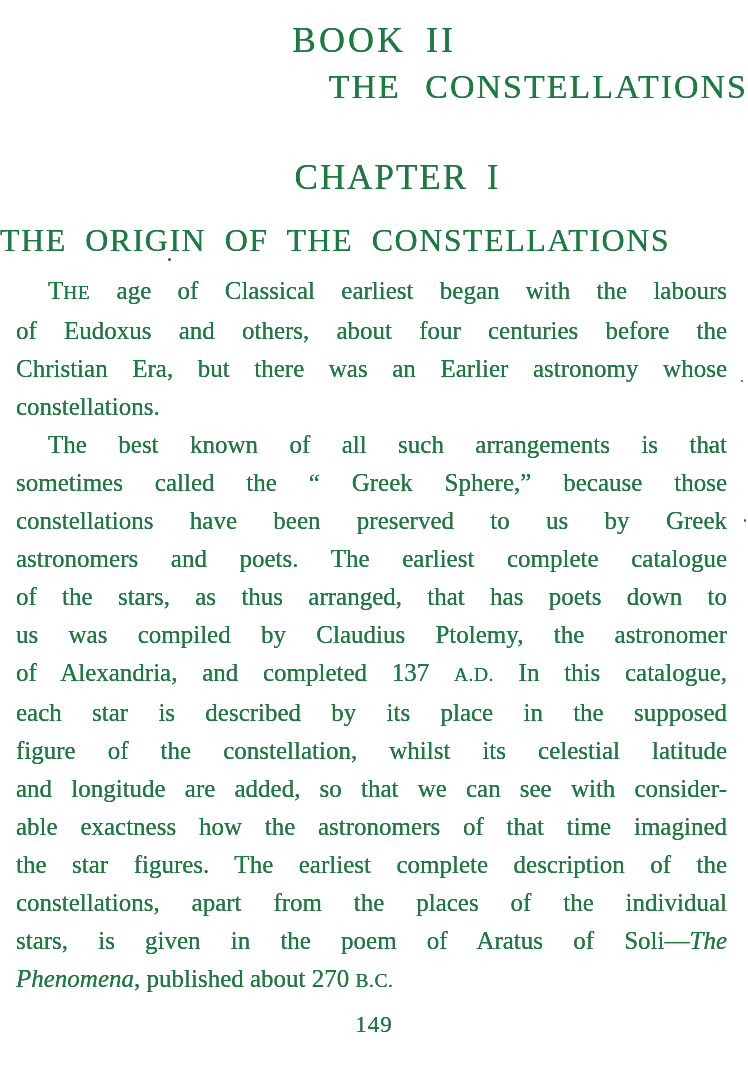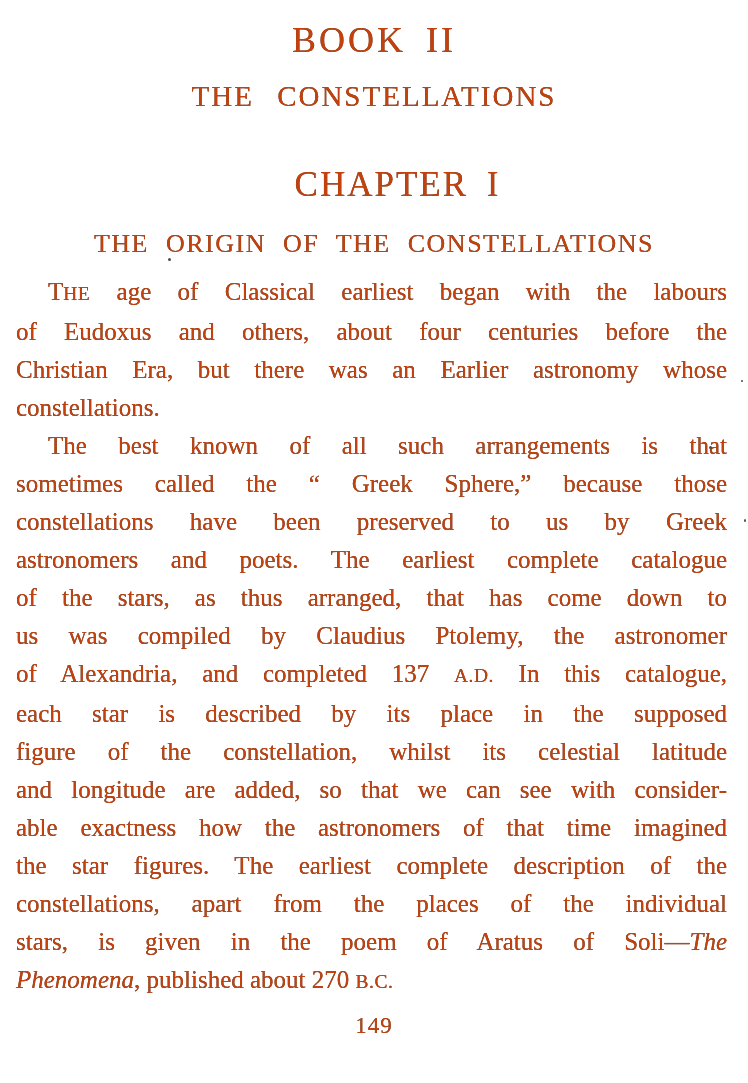--- a/index.html
+++ b/index.html
@@ -6,55 +6,54 @@
     margin: 0;
     padding: 0;
     background: #ffffff;
   }
   .page {
     position: relative;
     width: 748px;
     height: 1083px;
     margin: 0 auto;
     background: #ffffff;
-    color: #c2410c;
+    color: #15803d;
     font-family: "Liberation Serif", "DejaVu Serif", serif;
     overflow: hidden;
     text-shadow: 0 0 0.6px rgba(10,10,10,0.75); 
   }
   .book-heading {
     margin-top: 22px;
     font-size: 36px;
     line-height: 1;
     text-align: center;
     letter-spacing: 3px;
     word-spacing: 8px;
   }
   .book-subheading {
-    margin-top: 24px;
-    font-size: 29px;
+    margin-top: 12px;
+    font-size: 34px;
     line-height: 1;
-    text-align: center;
+    text-align: right;
     letter-spacing: 2px;
     word-spacing: 14px;
   }
   .chapter-heading {
     margin-top: 56px;
     font-size: 35px;
     line-height: 1;
     text-align: center;
     letter-spacing: 2px;
     word-spacing: 8px;
     padding-left: 47px;
   }
   .chapter-subheading {
     margin-top: 29px;
-    font-size: 26px;
+    font-size: 32px;
     line-height: 1;
-    text-align: center;
     letter-spacing: 1.5px;
     word-spacing: 9px;
   }
   .body-text {
     margin-top: 16px;
     padding: 0 21px 0 16px;
     font-size: 25px;
     line-height: 38px;
   }
   .line {
@@ -103,21 +102,21 @@
         <div class="line indent"><span class="seg normal">T</span><span class="seg smallcaps">HE</span><span class="seg normal"> age of Classical earliest began with the labours</span></div>
         <div class="line"><span class="seg normal">of Eudoxus and others, about four centuries before the</span></div>
         <div class="line"><span class="seg normal">Christian Era, but there was an Earlier astronomy whose</span></div>
         <div class="line last"><span class="seg normal">constellations.</span></div>
       </div>
       <div class="paragraph">
         <div class="line indent"><span class="seg normal">The best known of all such arrangements is that</span></div>
         <div class="line"><span class="seg normal">sometimes called the “ Greek Sphere,” because those</span></div>
         <div class="line"><span class="seg normal">constellations have been preserved to us by Greek</span></div>
         <div class="line"><span class="seg normal">astronomers and poets.  The earliest complete catalogue</span></div>
-        <div class="line"><span class="seg normal">of the stars, as thus arranged, that has come down to</span></div>
+        <div class="line"><span class="seg normal">of the stars, as thus arranged, that has poets down to</span></div>
         <div class="line"><span class="seg normal">us was compiled by Claudius Ptolemy, the astronomer</span></div>
         <div class="line"><span class="seg normal">of Alexandria, and completed 137 </span><span class="seg smallcaps">A.D.</span><span class="seg normal">  In this catalogue,</span></div>
         <div class="line"><span class="seg normal">each star is described by its place in the supposed</span></div>
         <div class="line"><span class="seg normal">figure of the constellation, whilst its celestial latitude</span></div>
         <div class="line"><span class="seg normal">and longitude are added, so that we can see with consider-</span></div>
         <div class="line"><span class="seg normal">able exactness how the astronomers of that time imagined</span></div>
         <div class="line"><span class="seg normal">the star figures.  The earliest complete description of the</span></div>
         <div class="line"><span class="seg normal">constellations, apart from the places of the individual</span></div>
         <div class="line"><span class="seg normal">stars, is given in the poem of Aratus of Soli—</span><span class="seg italic">The</span></div>
         <div class="line last"><span class="seg italic">Phenomena</span><span class="seg normal">, published about 270 </span><span class="seg smallcaps">B.C.</span></div>

